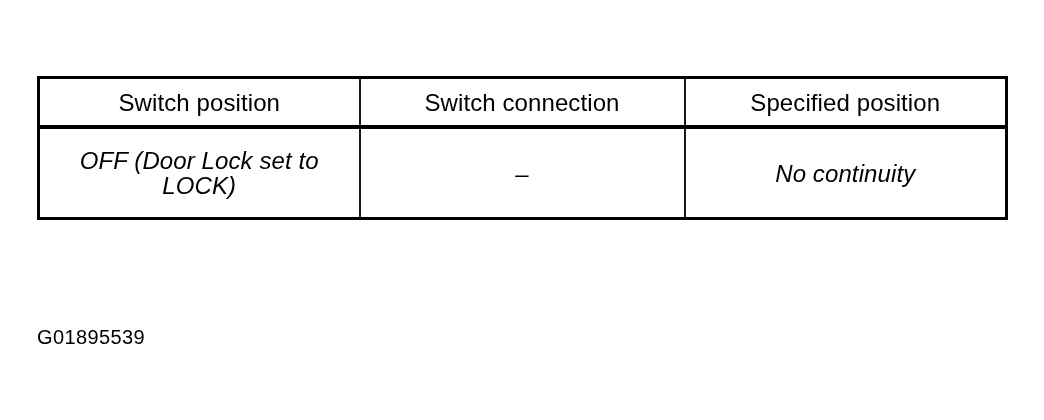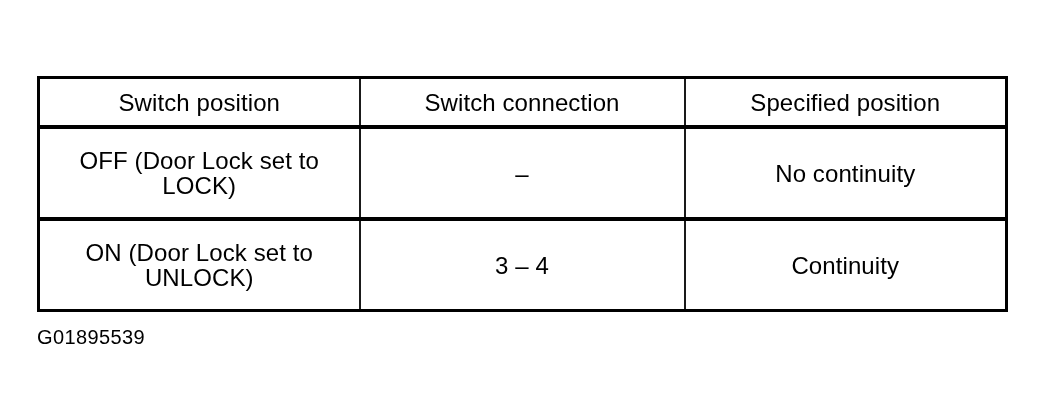--- a/index.html
+++ b/index.html
@@ -76,20 +76,21 @@
   .cell-center {
     text-align: center;
   }
   .cell-left {
     text-align: center;
     padding-left: 11px;
   }
 
   .data-row td {
     height: 88px;
+    font-style: italic;
   }
 
   .dash-cell {
     font-size: 19px;
     letter-spacing: 0;
   }
 
   
   #figure-caption {
     position: absolute;
@@ -119,21 +120,16 @@
     </tr>
   </thead>
 
   <tbody>
     <tr class="data-row">
       <td class="cell-center sep-right">OFF (Door Lock set to LOCK)</td>
       <td class="cell-center sep-right dash-cell">–</td>
       <td class="cell-left">No continuity</td>
     </tr>
 
-    <tr class="data-row row-divider-top">
-      <td class="cell-center sep-right">ON (Door Lock set to UNLOCK)</td>
-      <td class="cell-center sep-right dash-cell">3 – 4</td>
-      <td class="cell-left">Continuity</td>
-    </tr>
   </tbody>
 </table>
 
 <div id="figure-caption">G01895539</div>
 
 </body></html>

